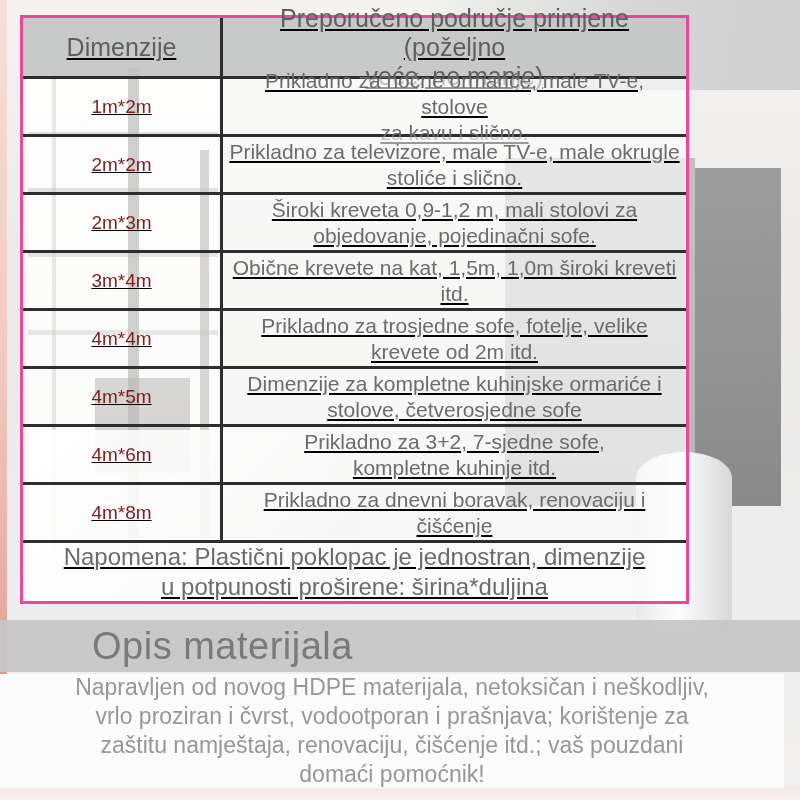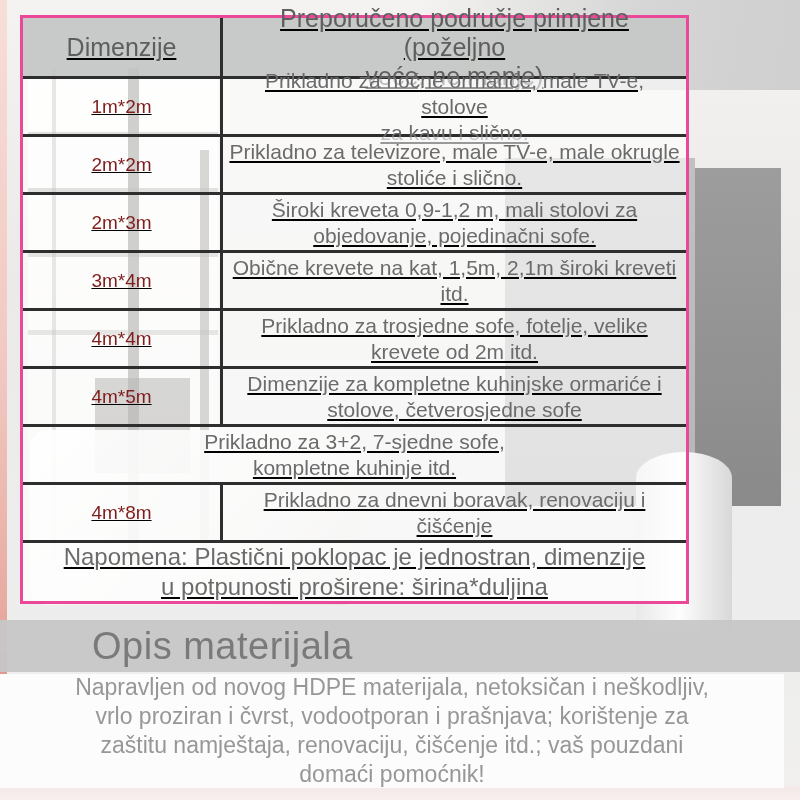--- a/index.html
+++ b/index.html
@@ -104,33 +104,34 @@
       <div class="t-cell t-right">Prikladno za televizore, male TV-e, male okrugle
 stoliće i slično.</div>
     </div>
     <div class="t-row t-body">
       <div class="t-cell t-left">2m*3m</div>
       <div class="t-cell t-right">Široki kreveta 0,9-1,2 m, mali stolovi za
 objedovanje, pojedinačni sofe.</div>
     </div>
     <div class="t-row t-body">
       <div class="t-cell t-left">3m*4m</div>
-      <div class="t-cell t-right">Obične krevete na kat, 1,5m, 2,1m široki kreveti itd.</div>
+      <div class="t-cell t-right">Obične krevete na kat, 1,5m, 1,0m široki kreveti itd.</div>
     </div>
     <div class="t-row t-body">
       <div class="t-cell t-left">4m*4m</div>
       <div class="t-cell t-right">Prikladno za trosjedne sofe, fotelje, velike
 krevete od 2m itd.</div>
     </div>
     <div class="t-row t-body">
       <div class="t-cell t-left">4m*5m</div>
       <div class="t-cell t-right">Dimenzije za kompletne kuhinjske ormariće i
 stolove, četverosjedne sofe</div>
     </div>
     <div class="t-row t-body">
+      <div class="t-cell t-left">4m*6m</div>
       <div class="t-cell t-right">Prikladno za 3+2, 7-sjedne sofe,
 kompletne kuhinje itd.</div>
     </div>
     <div class="t-row t-body">
       <div class="t-cell t-left">4m*8m</div>
       <div class="t-cell t-right">Prikladno za dnevni boravak, renovaciju i
 čišćenje</div>
     </div>
 
     <div class="t-row t-note">

